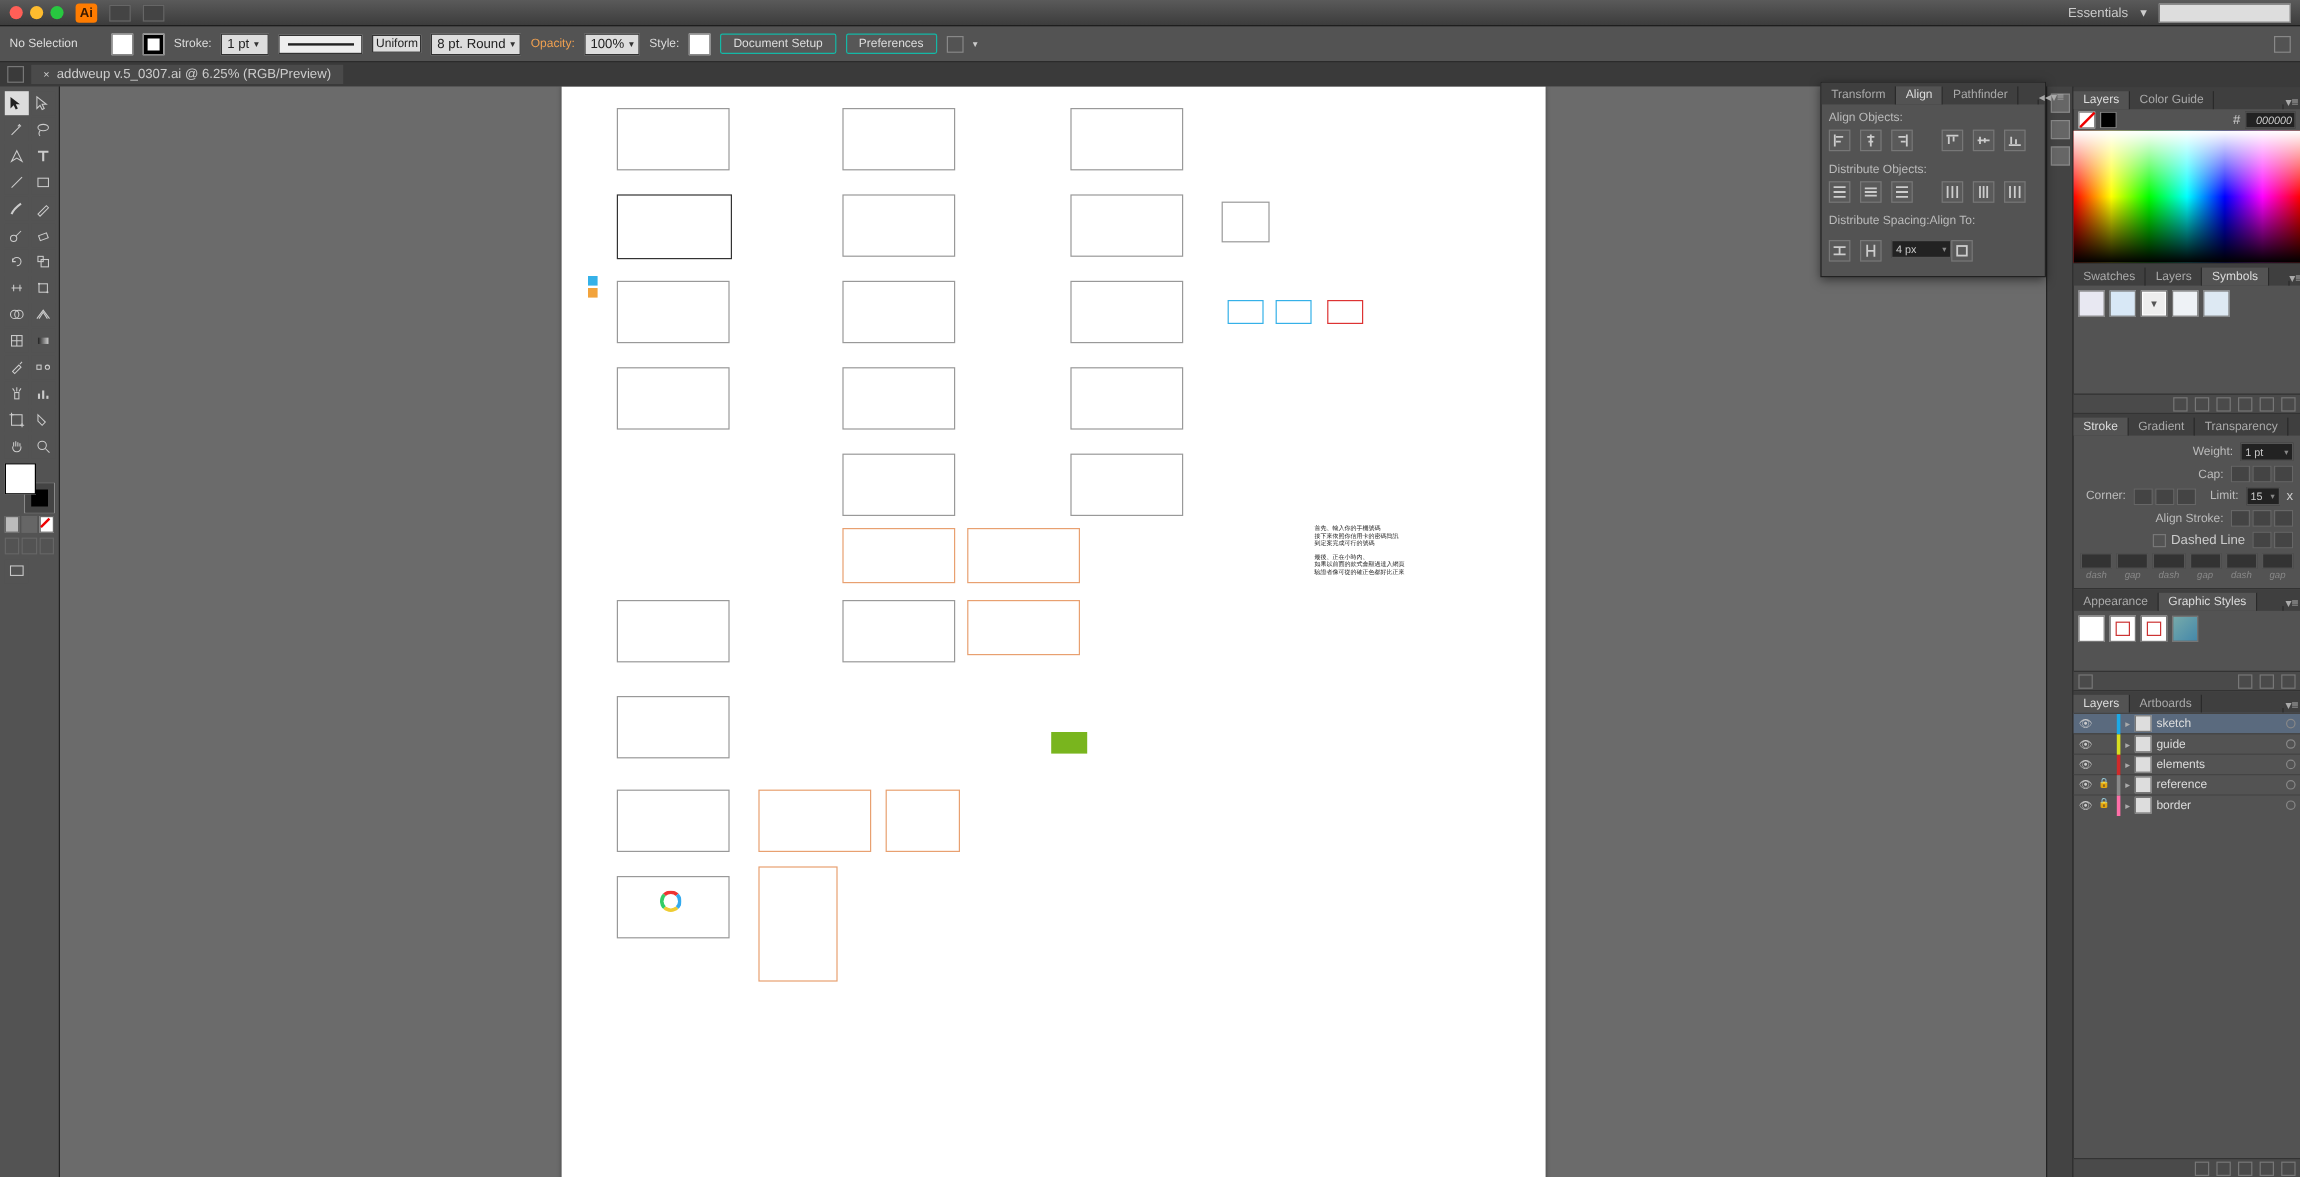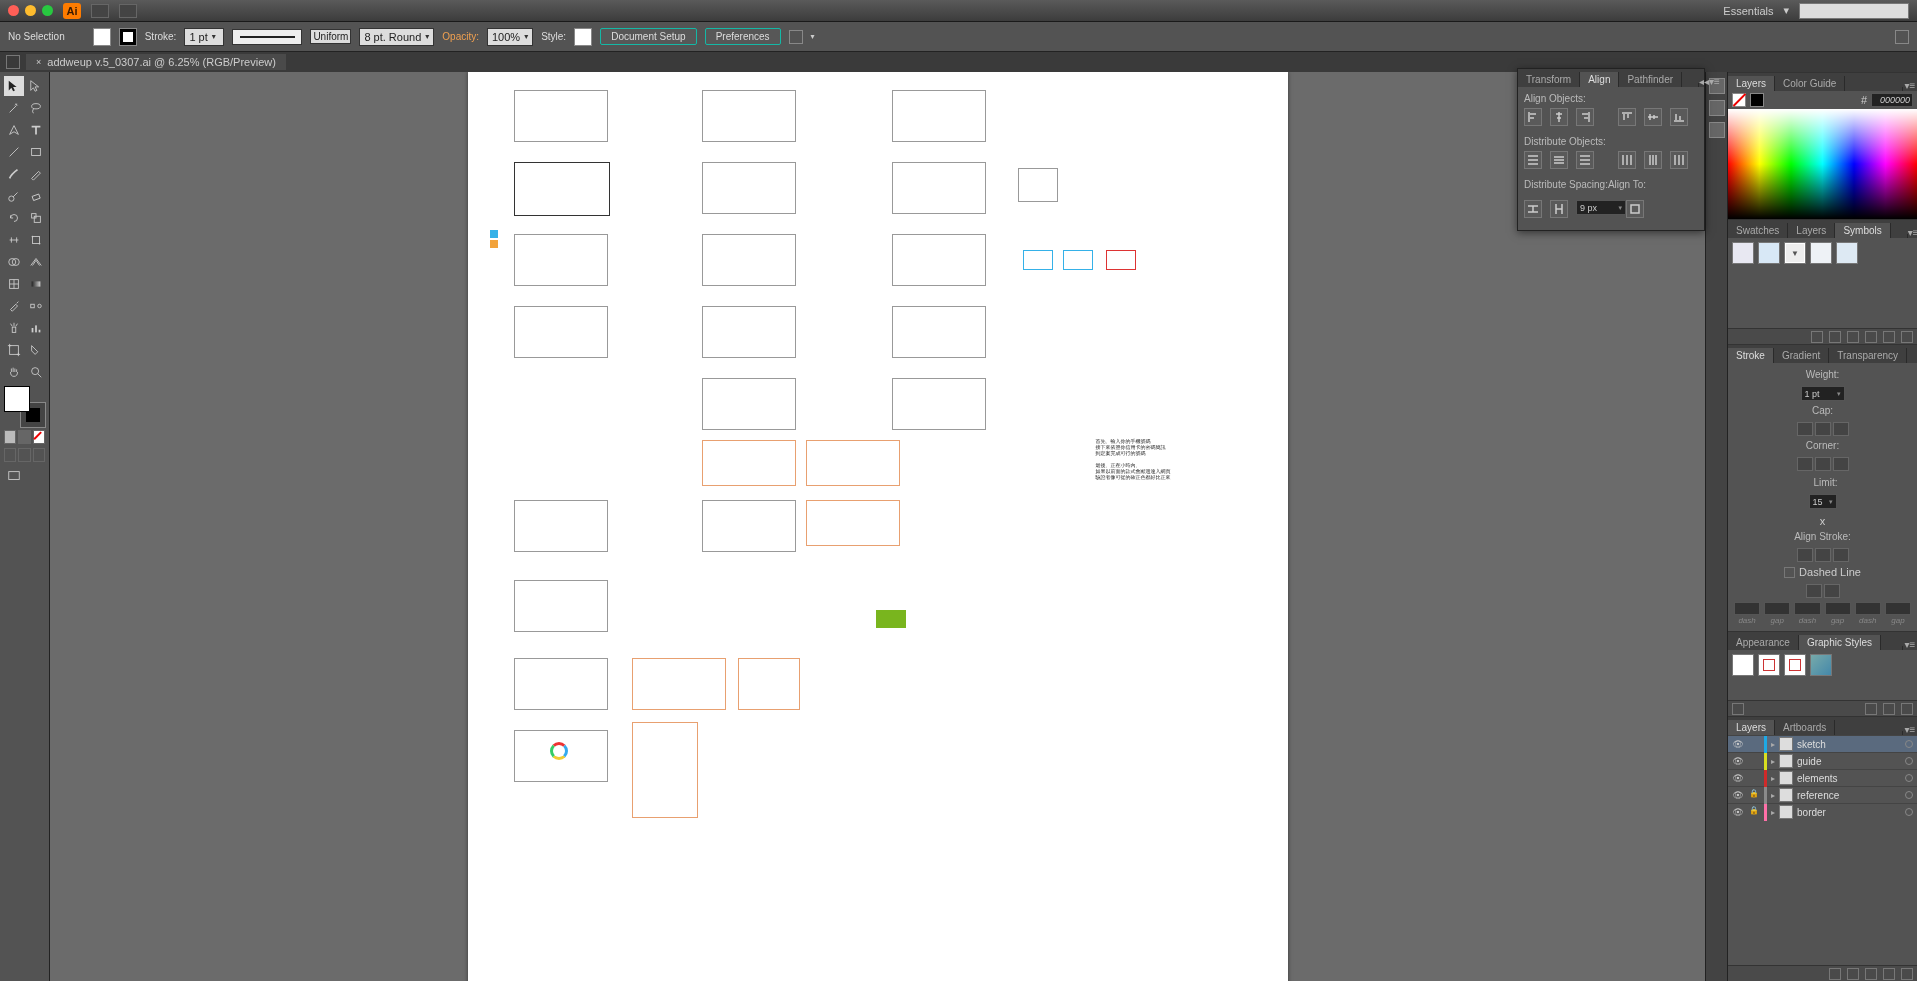--- a/index.html
+++ b/index.html
@@ -71,21 +71,21 @@
 .segbtn{width:18px;height:18px;background:#5a5a5a;border:1px solid #777;display:flex;align-items:center;justify-content:center;}
 .segbtn svg{width:12px;height:12px;fill:none;stroke:#ccc;stroke-width:1.5;}
 .picker-spectrum{height:110px;background:linear-gradient(to bottom, rgba(255,255,255,1) 0%, rgba(255,255,255,0) 50%, rgba(0,0,0,0) 50%, rgba(0,0,0,1) 100%), linear-gradient(to right, #ff0000,#ffff00,#00ff00,#00ffff,#0000ff,#ff00ff,#ff0000);}
 .hex-row{display:flex;justify-content:flex-end;align-items:center;gap:4px;padding:2px 4px;}
 .hex-field{width:42px;height:14px;background:#222;border:1px solid #555;color:#ccc;font-size:9px;padding:0 2px;text-align:right;font-style:italic;}
 
 .sw-grid{display:flex;gap:4px;padding:4px;}
 .sw{width:22px;height:22px;border:1px solid #777;}
 .sw.selbox{box-shadow:0 0 0 1px #fff inset;}
 
-.stroke-body .srow{display:flex;align-items:center;gap:6px;justify-content:flex-end;margin-bottom:4px;flex-direction:column;}
+.stroke-body .srow{display:flex;align-items:center;gap:6px;justify-content:flex-end;margin-bottom:4px;}
 .stroke-body .srow .sname{flex:0 0 auto;color:#bbb;font-size:10px;}
 .minidrop{height:15px;min-width:44px;background:#222;border:1px solid #555;display:flex;align-items:center;justify-content:space-between;padding:0 3px;color:#ccc;font-size:9px;}
 .minidrop::after{content:"▾";font-size:7px;color:#888;}
 .segtiny{display:flex;gap:2px;}
 .segtiny .t{width:16px;height:14px;background:#444;border:1px solid #666;}
 .dash-cols{display:flex;gap:4px;font-style:italic;}
 .dash-col{flex:1;text-align:center;}
 .dash-col .df{height:13px;background:#333;border:1px solid #555;}
 .dash-col .dl{font-size:8px;color:#888;margin-top:1px;}
 
@@ -478,21 +478,21 @@
           <div class="segbtn">
               <svg viewBox="0 0 12 12">
                 <path d="M1 3H11M1 9H11M6 3V9"></path>
               </svg>
             </div>
           <div class="segbtn">
               <svg viewBox="0 0 12 12">
                 <path d="M3 1V11M9 1V11M3 6H9"></path>
               </svg>
             </div>
-          <div class="minidrop" style="min-width:50px">9 px</div>
+          <div class="minidrop" style="min-width:50px">4 px</div>
         </div>
         <div class="segbtn">
             <svg viewBox="0 0 12 12">
               <rect x="2" y="2" width="8" height="8"></rect>
             </svg>
           </div>
       </div>
     </div>
   </div>
 
@@ -580,21 +580,21 @@
             <span>x</span>
           </div>
         <div class="srow">
             <span class="sname">Align Stroke:</span>
             <div class="segtiny">
               <div class="t"></div>
               <div class="t"></div>
               <div class="t"></div>
             </div>
           </div>
-        <div class="srow" style="justify-content:space-between">
+        <div class="srow" style="justify-content:flex-end">
             <label style="display:flex;gap:4px;align-items:center">
               <span style="width:11px;height:11px;border:1px solid #777"></span>
               <span>Dashed Line</span>
             </label>
             <div class="segtiny">
               <div class="t"></div>
               <div class="t"></div>
             </div>
           </div>
         <div class="dash-cols" id="dashcols">

